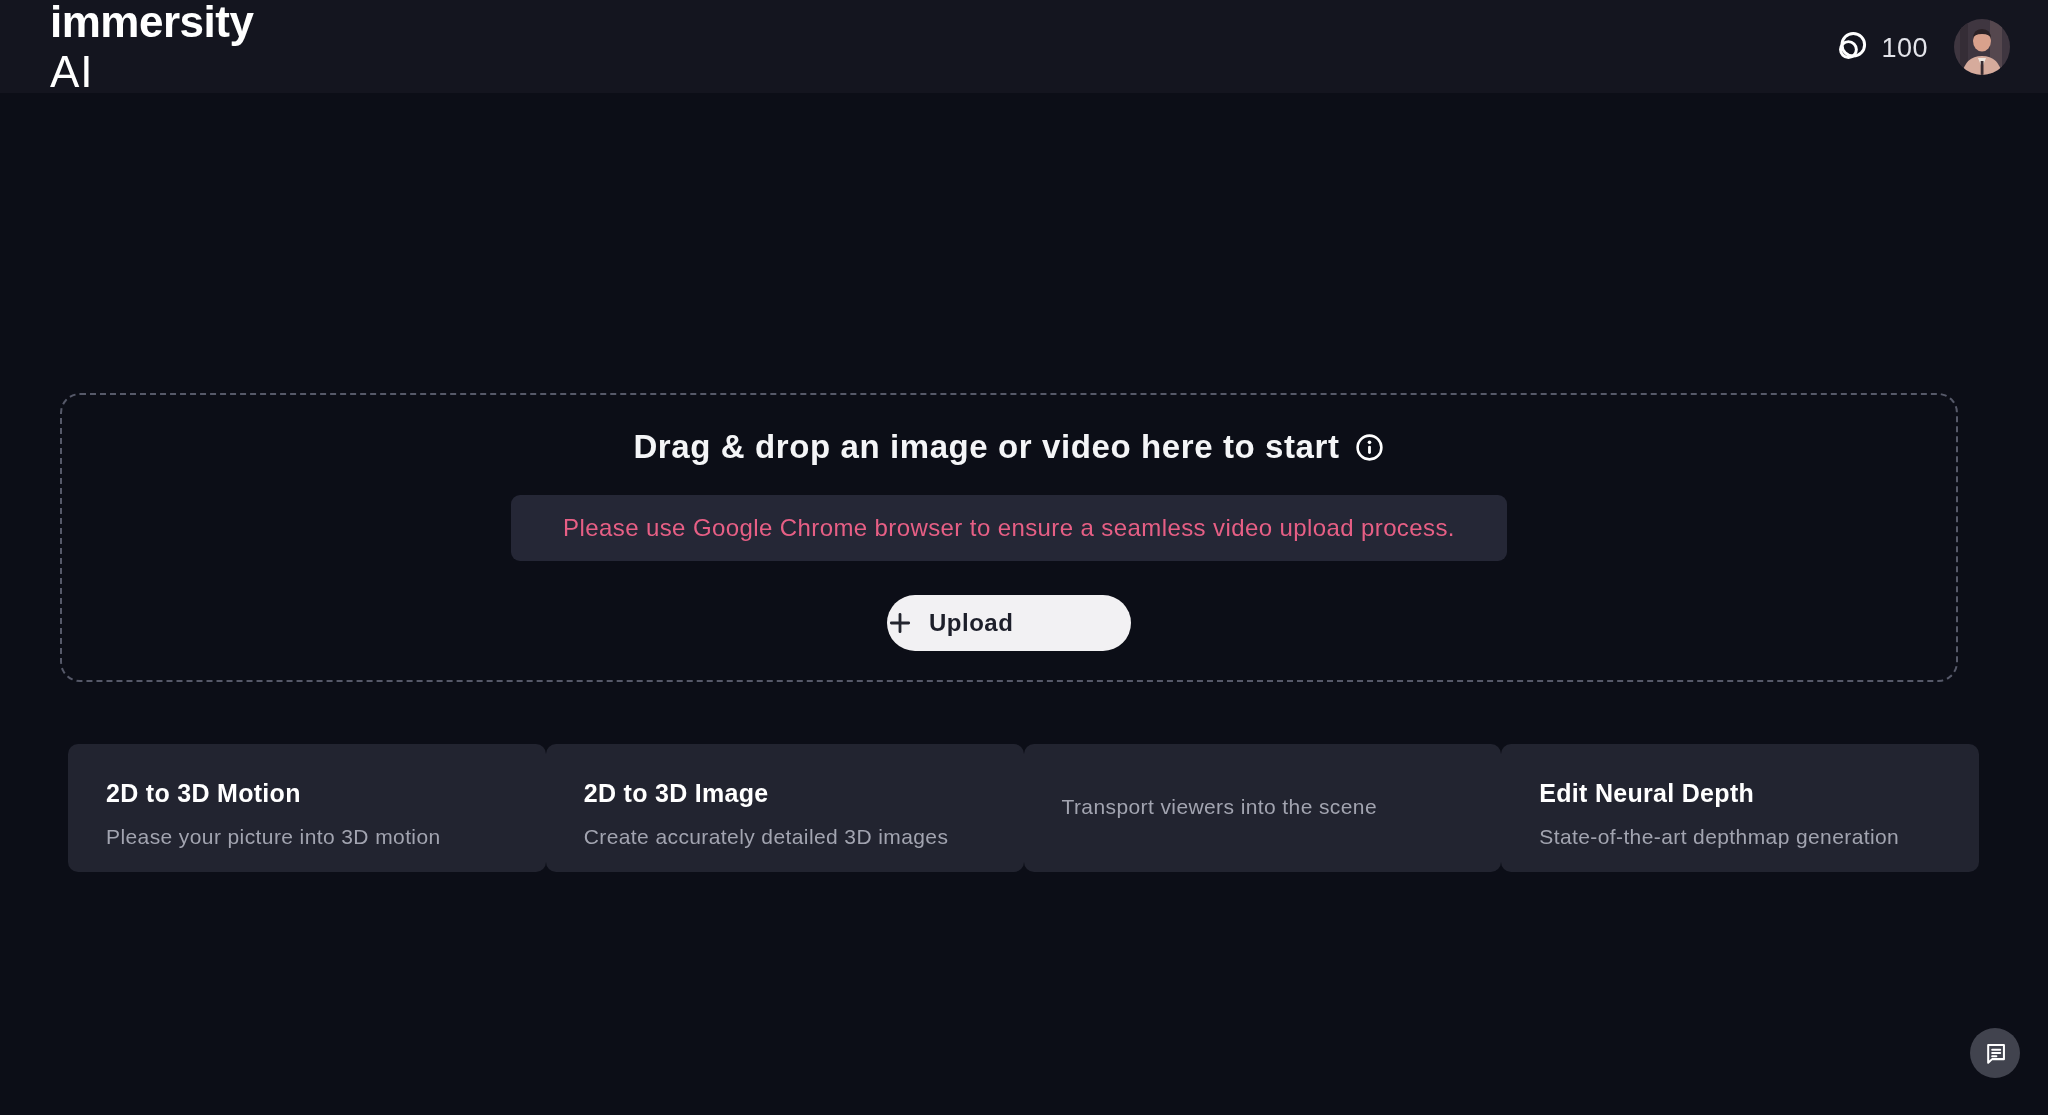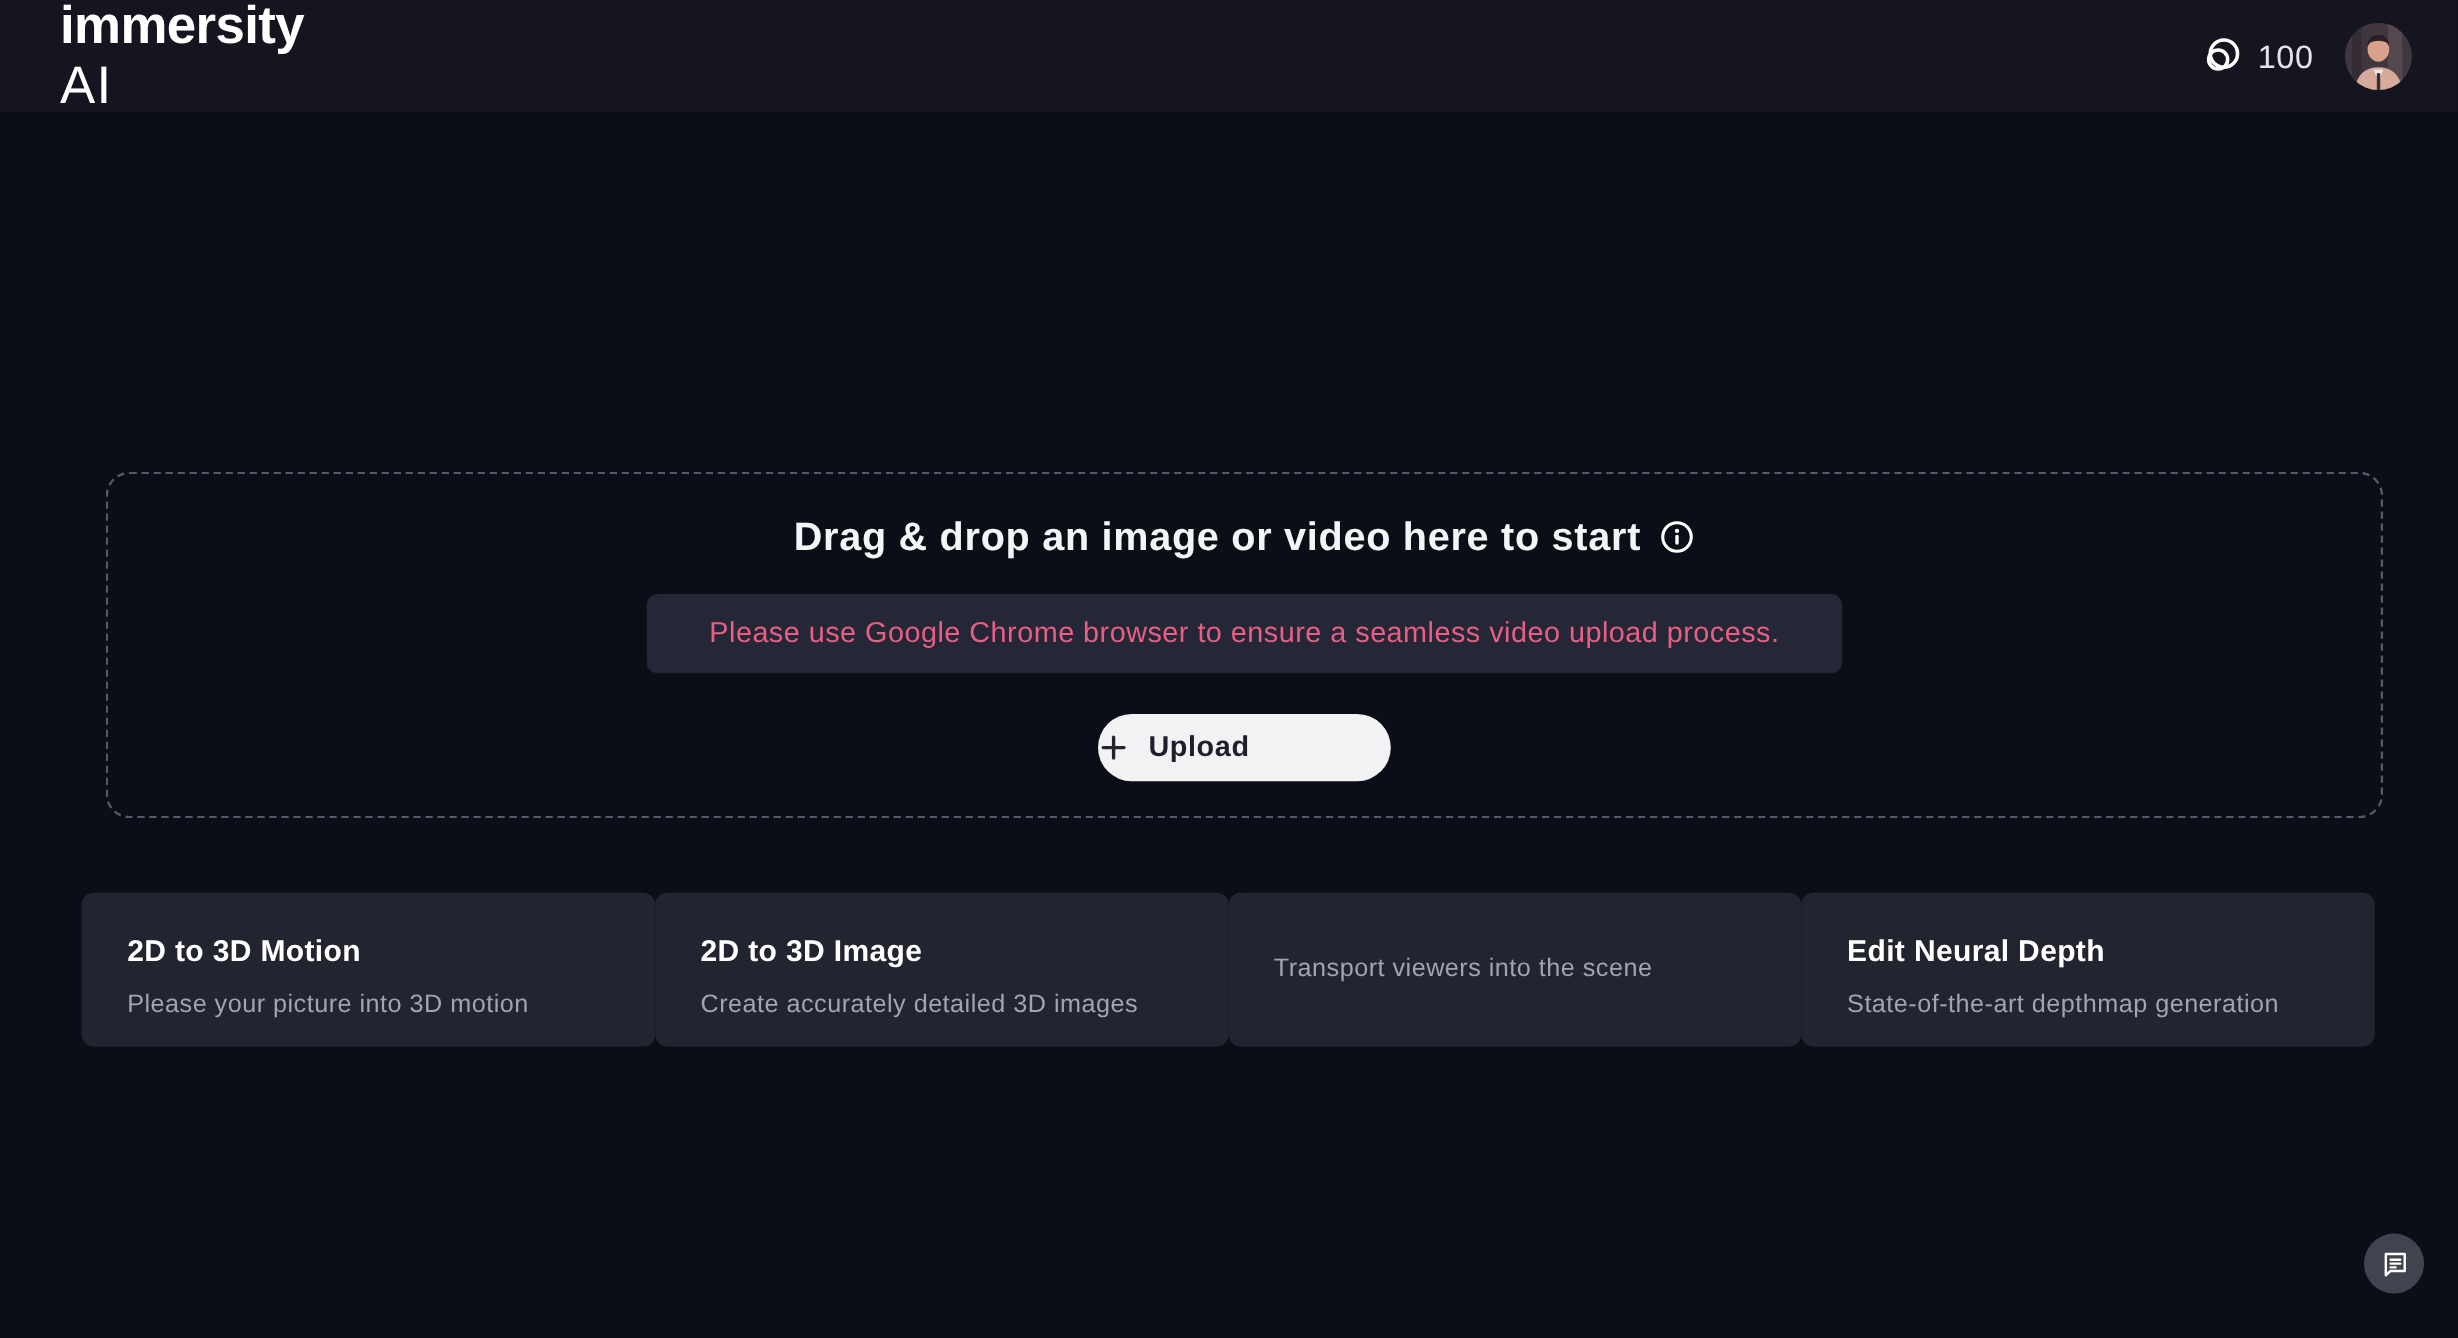--- a/index.html
+++ b/index.html
@@ -31,21 +31,21 @@
   .credits .value { font-size:27px; color:#e3e4ea; letter-spacing:0.5px; }
 
   .avatar {
     width:56px; height:56px; border-radius:50%;
     overflow:hidden; margin-left:26px; cursor:pointer;
     flex:0 0 auto;
   }
 
   
   .dropzone {
-    position:absolute; left:88px; top:393px;
+    position:absolute; left:60px; top:393px;
     width:1898px; height:289px;
     border:2px dashed #565969;
     border-radius:20px;
     display:flex; flex-direction:column; align-items:center;
     padding-top:30px;
     cursor:pointer;
   }
   .dz-title-row { display:flex; align-items:center; gap:14px; height:44px; }
   .dz-title {
     font-size:33px; font-weight:bold; letter-spacing:0.6px; color:#f4f5f7;

